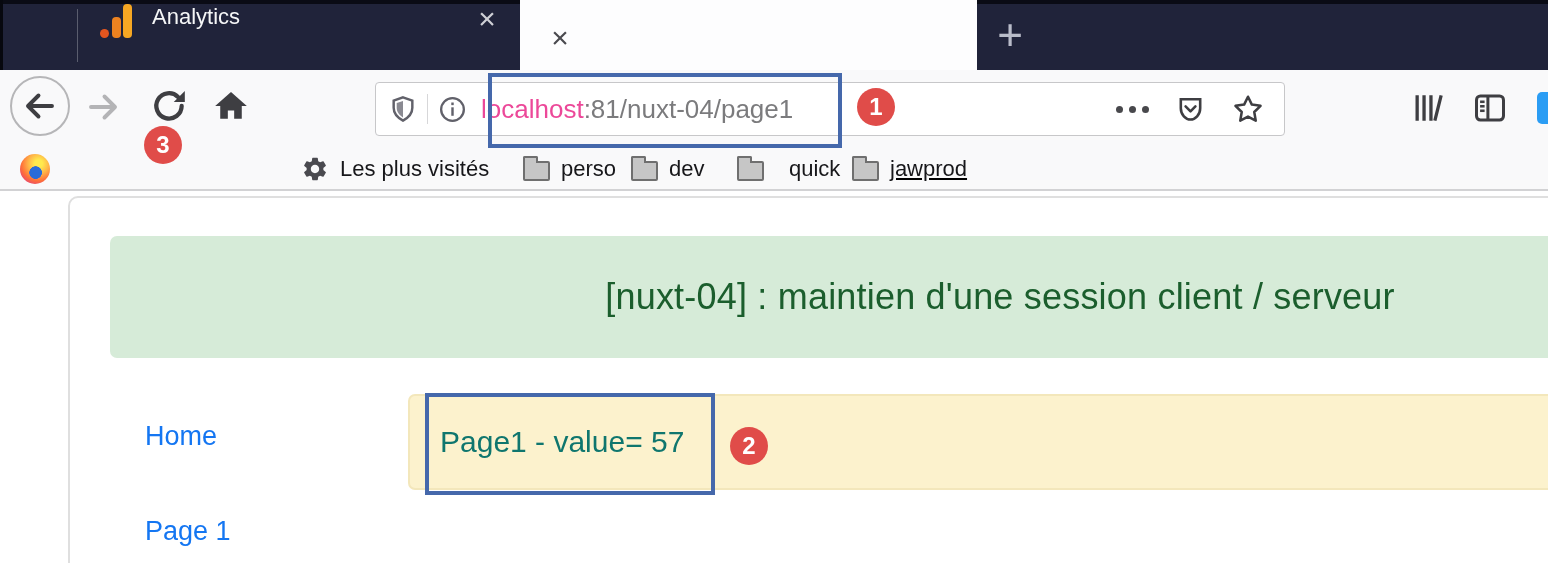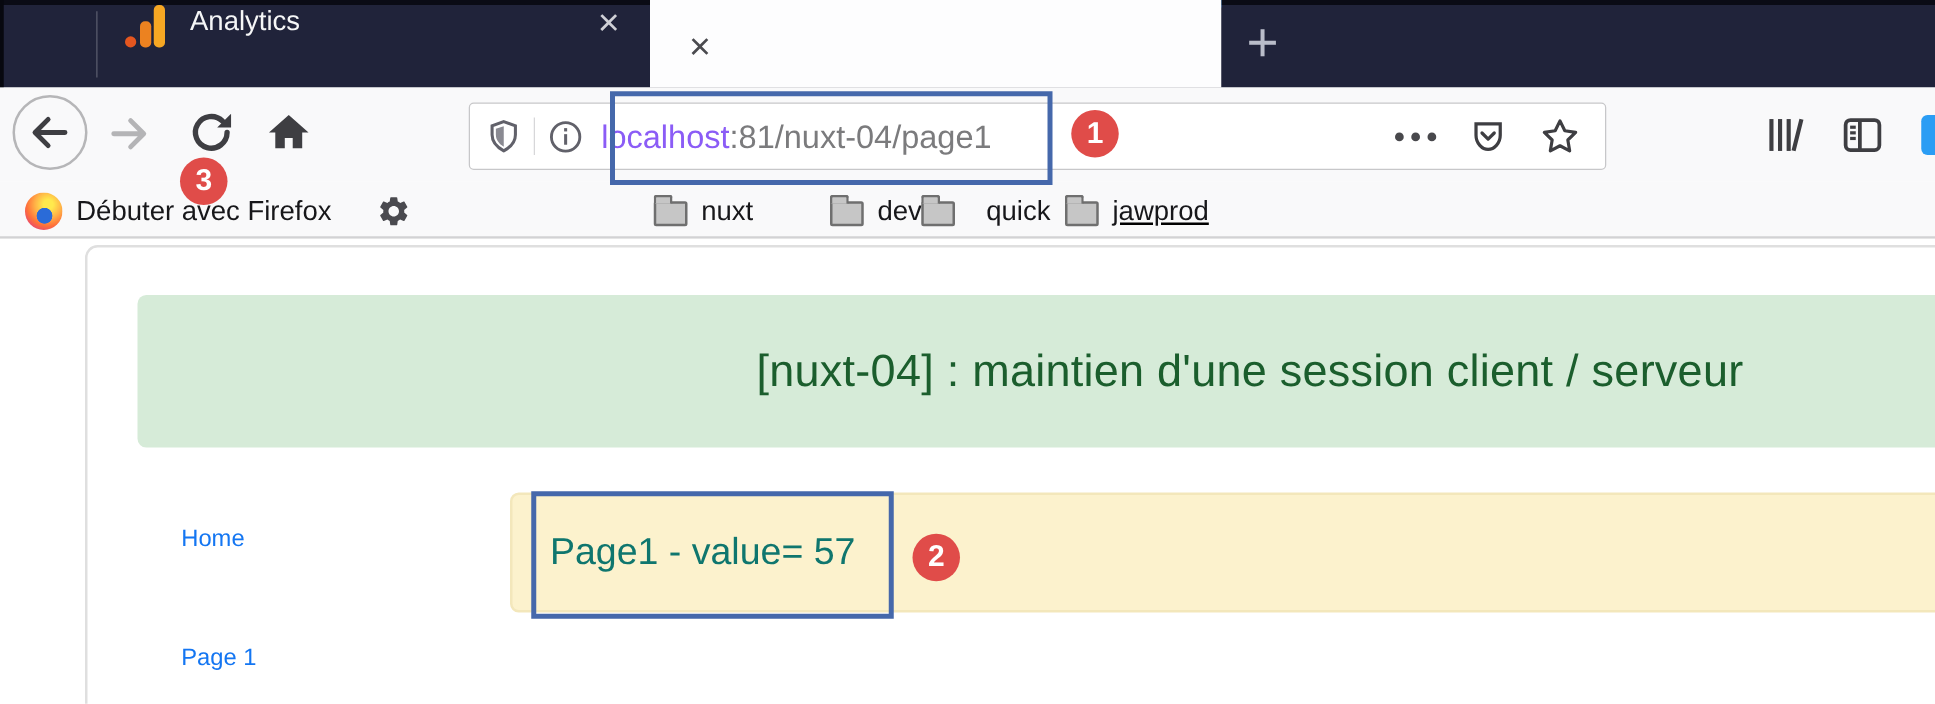--- a/index.html
+++ b/index.html
@@ -31,42 +31,42 @@
   .ga-bar-mid  { position:absolute; left:12px; bottom:0; width:9px; height:21px; background:#ec8220; border-radius:4px; }
   .ga-dot     { position:absolute; left:0; bottom:0; width:9px; height:9px; background:#e4561f; border-radius:50%; }
 
   
   .navbar { left:0; top:70px; width:1548px; height:75px; background:#f9f9fa; }
   .nav-btn { display:flex; align-items:center; justify-content:center; cursor:pointer; }
   .back-circle { left:10px; top:76px; width:60px; height:60px; border:2px solid #b6b6b8; border-radius:50%; background:#f9f9fa; }
   .urlbar { left:375px; top:82px; width:910px; height:54px; background:#ffffff; border:1px solid #c7c7c9; border-radius:4px; display:flex; align-items:center; padding:0 20px 0 13px; }
   .urlbar-sep { width:1px; height:30px; background:#d7d7d9; margin:0 10px; }
   .url-text { margin-left:14px; font-size:26px; white-space:nowrap; flex:1; overflow:hidden; }
-  .url-host { color:#8b5cf6; }
+  .url-host { color:#ec4899; }
   .url-rest { color:#7b7b7d; }
   .url-right { display:flex; align-items:center; gap:26px; margin-left:auto; }
   .dots-icon { display:flex; gap:6px; }
   .dots-icon i { width:7px; height:7px; background:#48484c; border-radius:50%; }
 
   
   .bookmarksbar { left:0; top:145px; width:1548px; height:46px; background:#f9f9fa; border-bottom:2px solid #d2d2d4; }
   .bm-item { position:absolute; top:150px; height:38px; display:flex; align-items:center; gap:11px; cursor:pointer; }
   .bm-label { font-size:22px; color:#17171a; white-space:nowrap; }
   .ff-icon { width:30px; height:30px; border-radius:50%;
     background: radial-gradient(circle at 52% 62%, #2a6bd8 0 25%, rgba(0,0,0,0) 27%),
                 radial-gradient(circle at 62% 32%, #ffe94d 0 14%, #ffb347 38%, #ff7139 62%, #e23c7c 86%, #8a2bd0 100%); }
   .folder-icon { width:27px; height:20px; background:#c6c6c6; border:2px solid #6f6f6f; border-radius:2px; position:relative; margin-top:4px; }
   .folder-icon::before { content:""; position:absolute; top:-7px; left:-2px; width:11px; height:5px; background:#c6c6c6; border:2px solid #6f6f6f; border-bottom:none; border-radius:2px 2px 0 0; }
 
   
   .content { left:0; top:191px; width:1548px; height:372px; background:#ffffff; }
   .card { left:68px; top:196px; width:1620px; height:520px; background:#ffffff; border:2px solid #dfdfdf; border-radius:10px; }
   .banner { left:110px; top:236px; width:1780px; height:122px; background:#d6ebd8; border-radius:7px; display:flex; align-items:center; justify-content:center; }
   .banner-text { font-size:36px; color:#1b5e2d; letter-spacing:0.2px; }
-  .page-link { font-size:19px; color:#1476f2; cursor:pointer; text-decoration:none; }
+  .page-link { font-size:27px; color:#1476f2; cursor:pointer; text-decoration:none; }
   .link-home  { left:145px; top:421px; }
   .link-page1 { left:145px; top:516px; }
   .alert { left:408px; top:394px; width:1480px; height:96px; background:#fcf2cd; border:2px solid #f3e7bb; border-radius:7px; display:flex; align-items:center; padding-left:30px; }
   .alert-text { font-size:30px; color:#0f766e; }
 
   
   .ann-rect { border:4px solid #4568ab; background:transparent; z-index:40; }
   .ann-rect-url  { left:488px; top:73px;  width:354px; height:75px; }
   .ann-rect-page { left:425px; top:393px; width:290px; height:102px; }
   .ann-badge { width:38px; height:38px; border-radius:50%; background:#e04c49; color:#ffffff; font-size:24px; font-weight:bold; display:flex; align-items:center; justify-content:center; z-index:50; }
@@ -178,35 +178,35 @@
     <rect x="5.4" y="13" width="3" height="1.7" fill="#3e3e42"></rect>
   </svg>
 </div>
 
 <div class="abs toolbar-extra"></div>
 
 <div class="abs bookmarksbar"></div>
 
 <div class="bm-item" style="left:20px;">
   <span class="ff-icon"></span>
-  <span class="bm-label">Débuter avec Firefox</span>
 </div>
 
 <div class="bm-item" style="left:301px;">
   <svg width="28" height="28" viewBox="0 0 24 24">
     <path fill="#4a4a4f" d="M19.14 12.94c.04-.3.06-.61.06-.94 0-.32-.02-.64-.07-.94l2.03-1.58c.18-.14.23-.41.12-.61l-1.92-3.32c-.12-.22-.37-.29-.59-.22l-2.39.96c-.5-.38-1.03-.7-1.62-.94l-.36-2.54c-.04-.24-.24-.41-.48-.41h-3.84c-.24 0-.43.17-.47.41l-.36 2.54c-.59.24-1.13.57-1.62.94l-2.39-.96c-.22-.08-.47 0-.59.22L2.74 8.87c-.12.21-.08.47.12.61l2.03 1.58c-.05.3-.09.63-.09.94s.02.64.07.94l-2.03 1.58c-.18.14-.23.41-.12.61l1.92 3.32c.12.22.37.29.59.22l2.39-.96c.5.38 1.03.7 1.62.94l.36 2.54c.05.24.24.41.48.41h3.84c.24 0 .44-.17.47-.41l.36-2.54c.59-.24 1.13-.56 1.62-.94l2.39.96c.22.08.47 0 .59-.22l1.92-3.32c.12-.22.07-.47-.12-.61l-2.01-1.58zM12 15.6c-1.98 0-3.6-1.62-3.6-3.6s1.62-3.6 3.6-3.6 3.6 1.62 3.6 3.6-1.62 3.6-3.6 3.6z"></path>
   </svg>
+  <span class="bm-label">Les plus visités</span>
 </div>
 
 <div class="bm-item" style="left:523px;">
   <span class="folder-icon"></span>
-  <span class="bm-label">nuxt</span>
-</div>
-
-<div class="bm-item" style="left:664px;justify-content:flex-end;">
+  <span class="bm-label">perso</span>
+</div>
+
+<div class="bm-item" style="left:631px;justify-content:flex-end;">
   <span class="folder-icon"></span>
   <span class="bm-label">dev</span>
 </div>
 
 <div class="bm-item" style="left:737px;gap:25px;">
   <span class="folder-icon"></span>
   <span class="bm-label">quick</span>
 </div>
 
 <div class="bm-item" style="left:852px;text-decoration:underline;">

